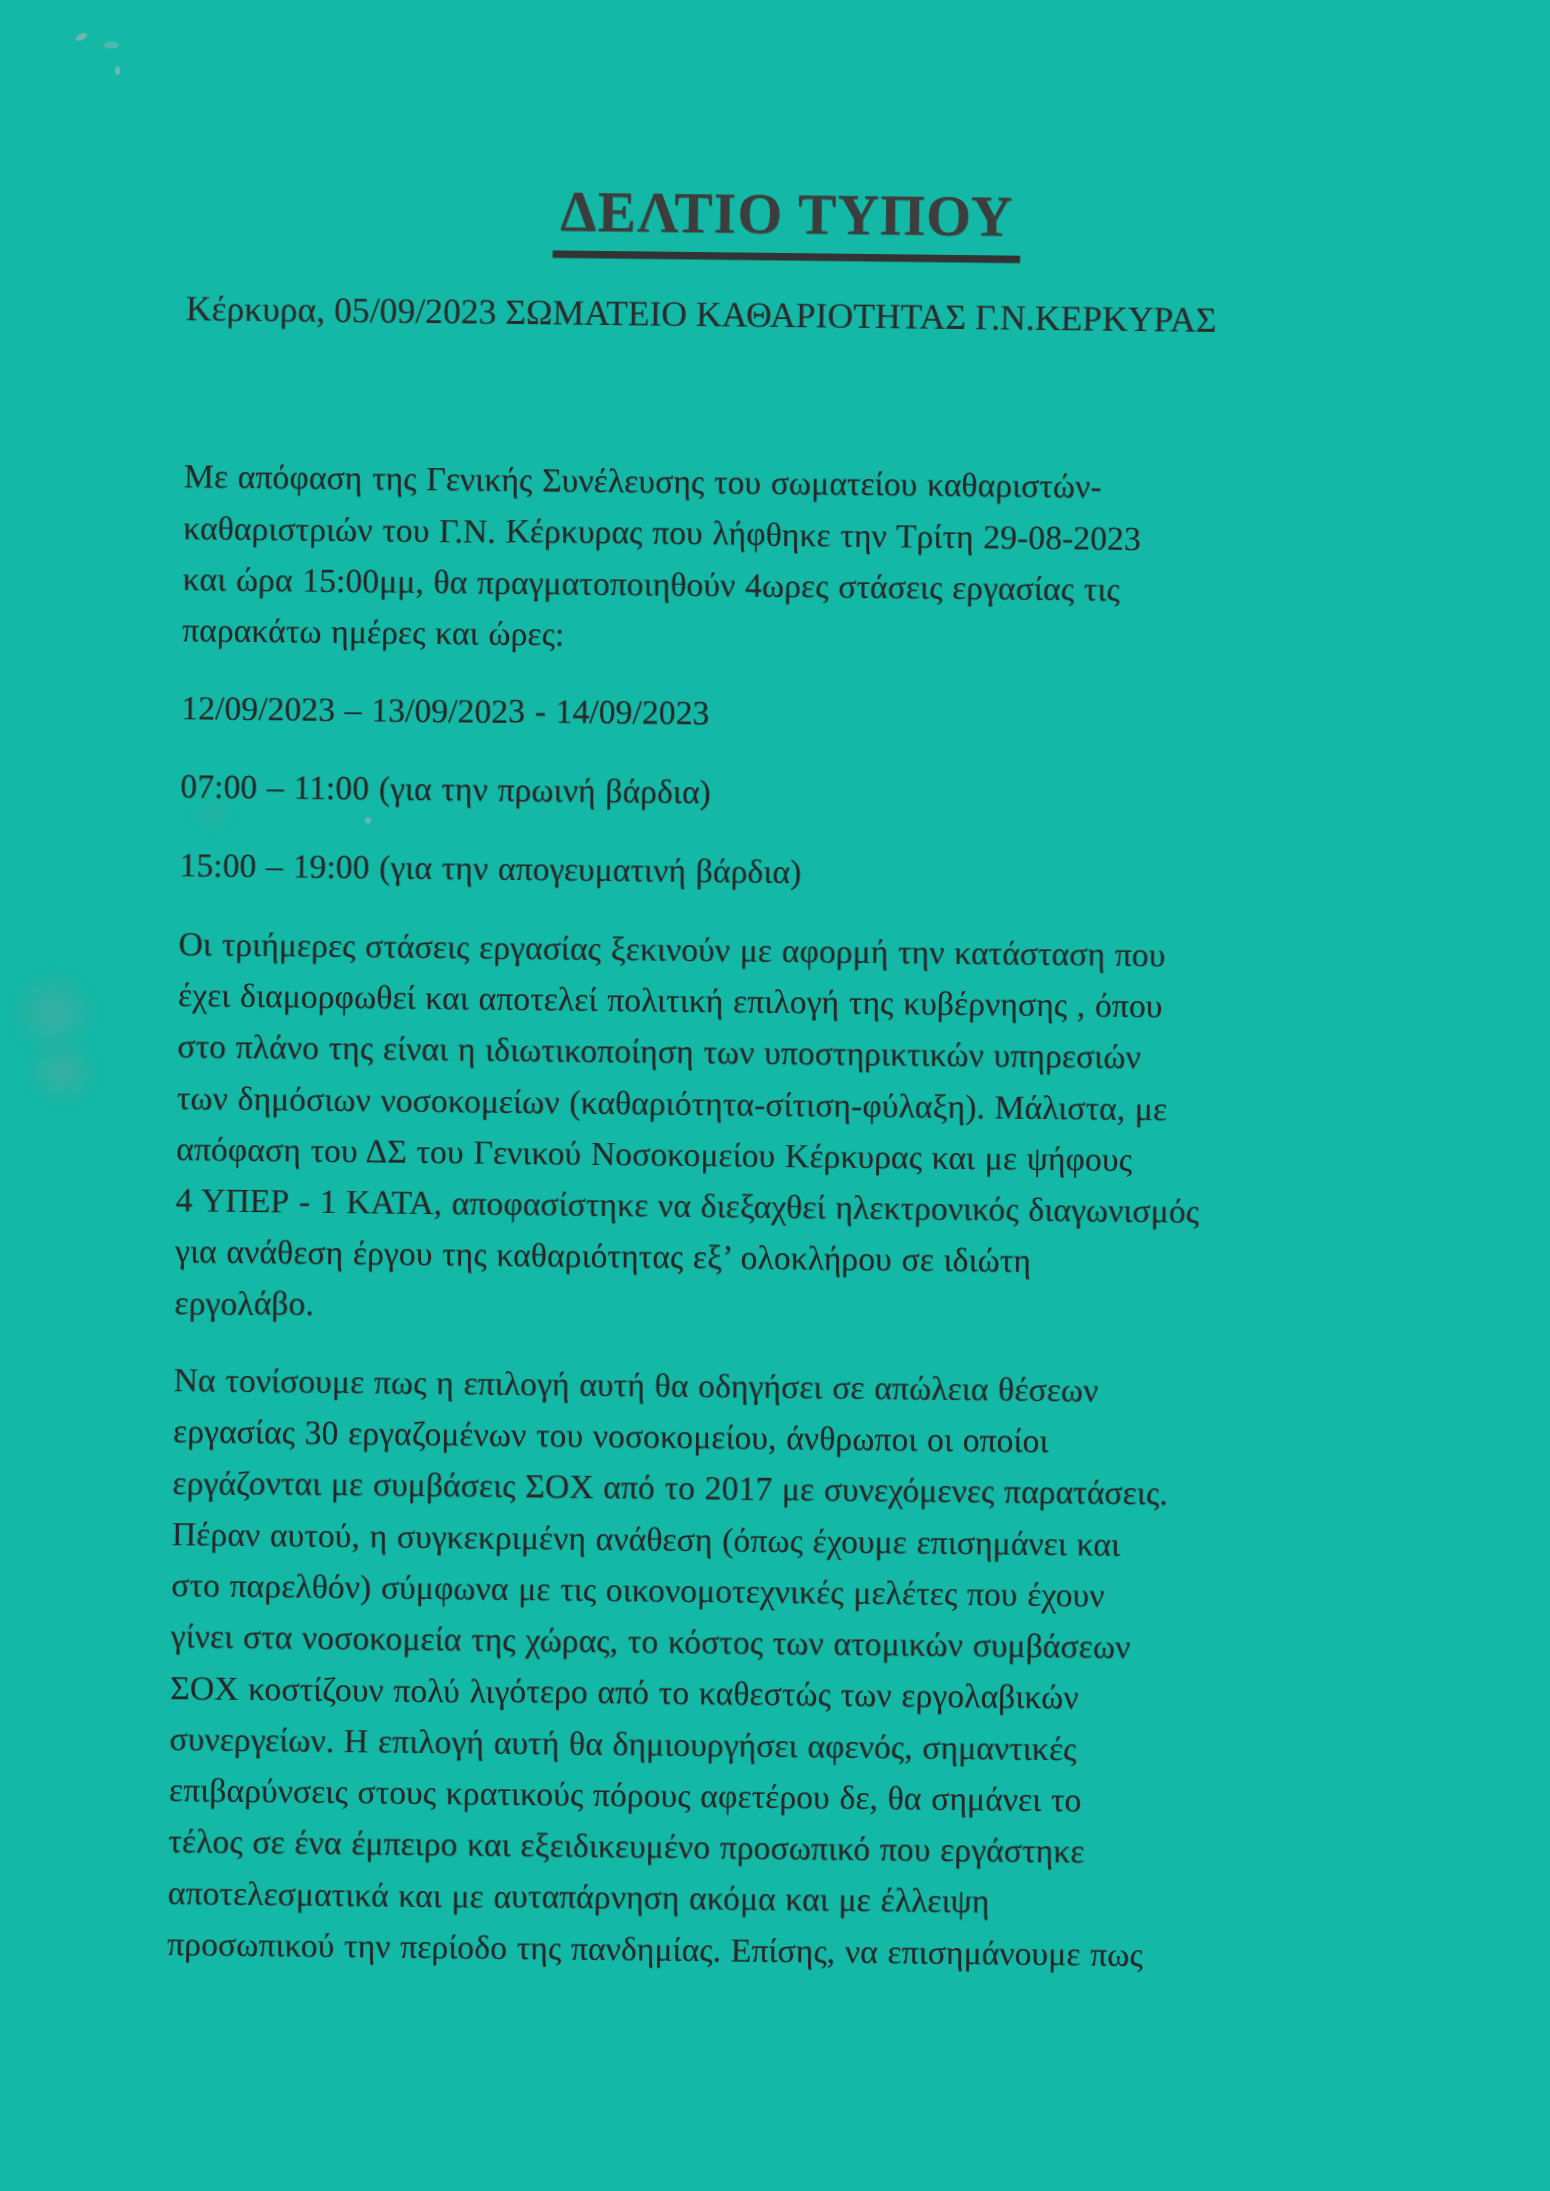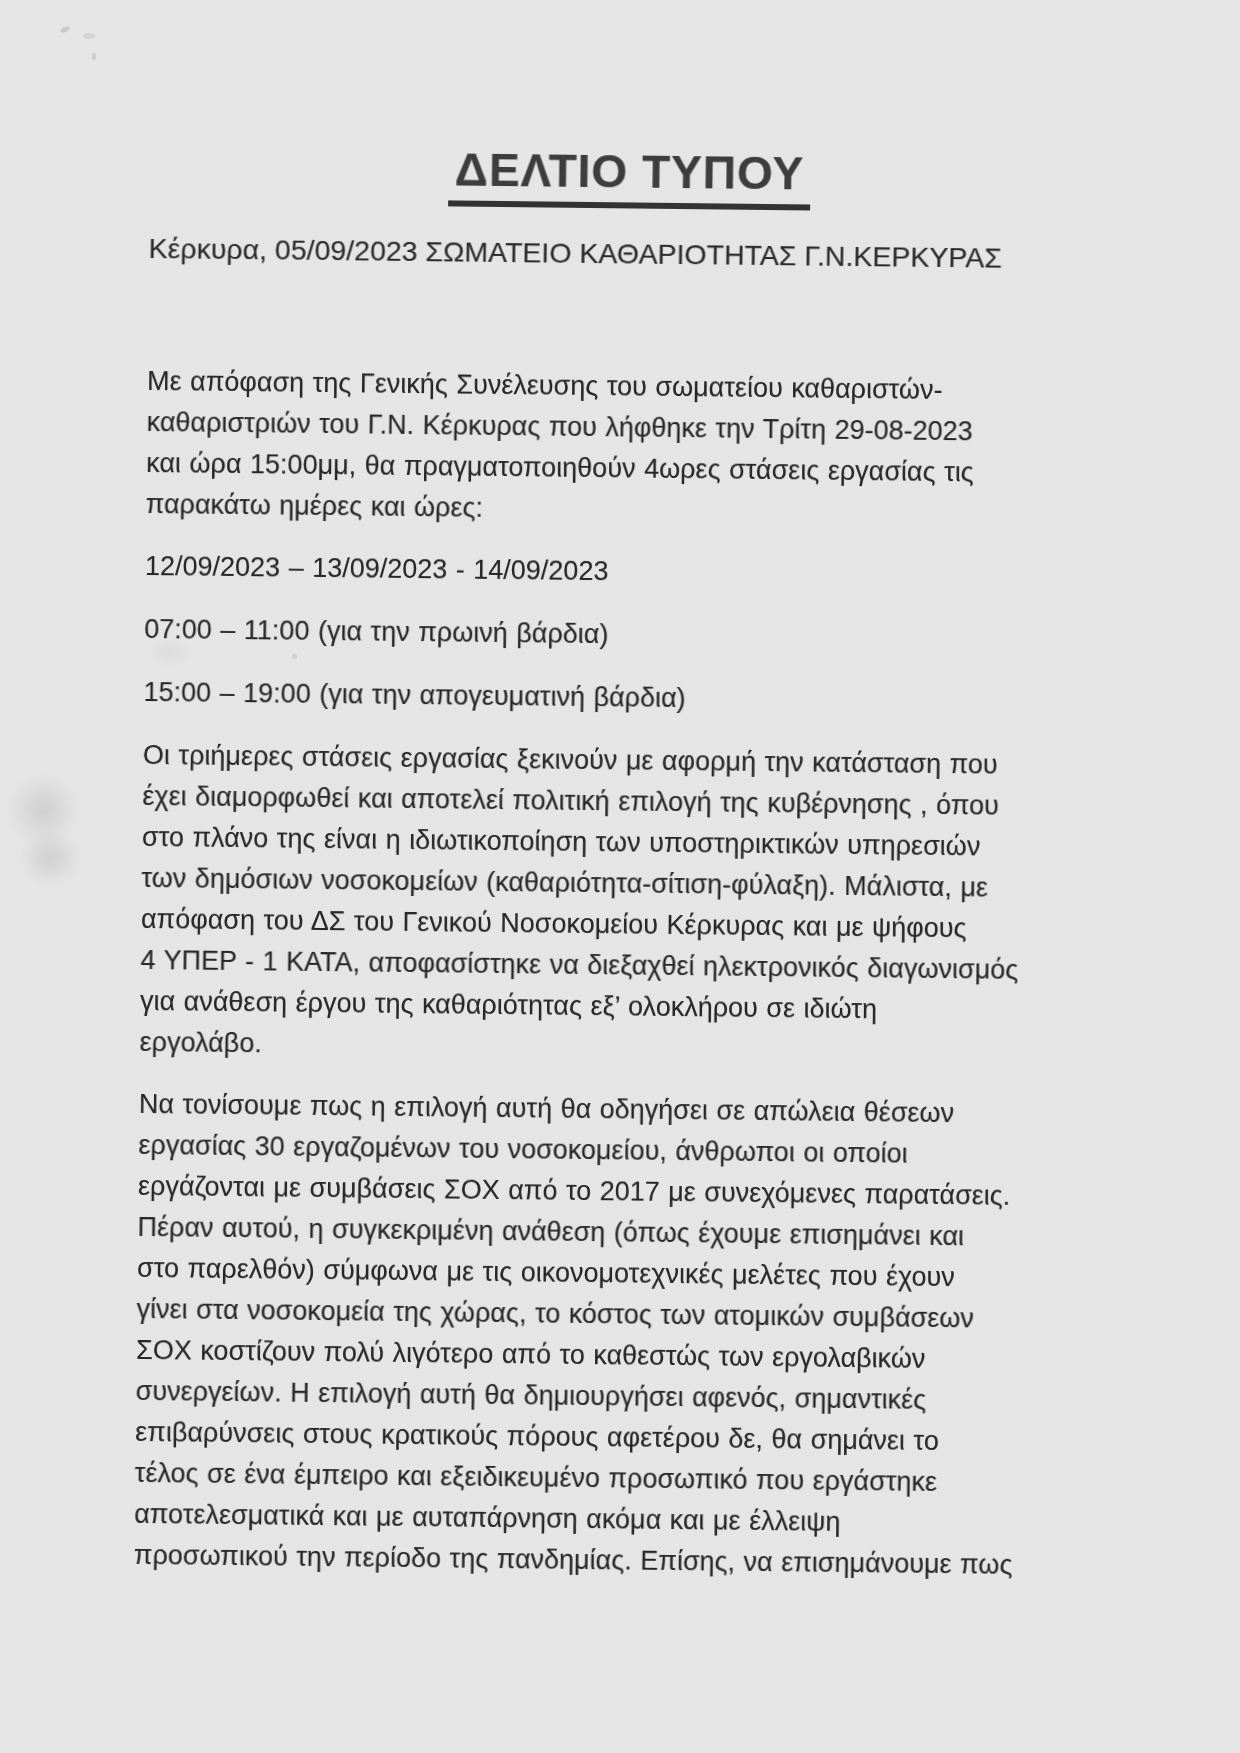--- a/index.html
+++ b/index.html
@@ -7,21 +7,22 @@
   body{
     width:1240px;height:1753px;
     background:#ffffff;
     font-family:"Liberation Sans", sans-serif;
     position:relative;
     overflow:hidden;
   }
   .page{
     position:absolute;left:0;top:0;
     width:1240px;height:1753px;
-    background:#e5e5e5;
+    background:#14b8a6;
+    font-family:Liberation Serif, serif;
   }
   .content{
     position:absolute;
     left:150px;top:125px;
     width:880px;
     transform:rotate(0.65deg);
     transform-origin:0 0;
     color:#262626;
     filter:blur(0.25px);
   }

